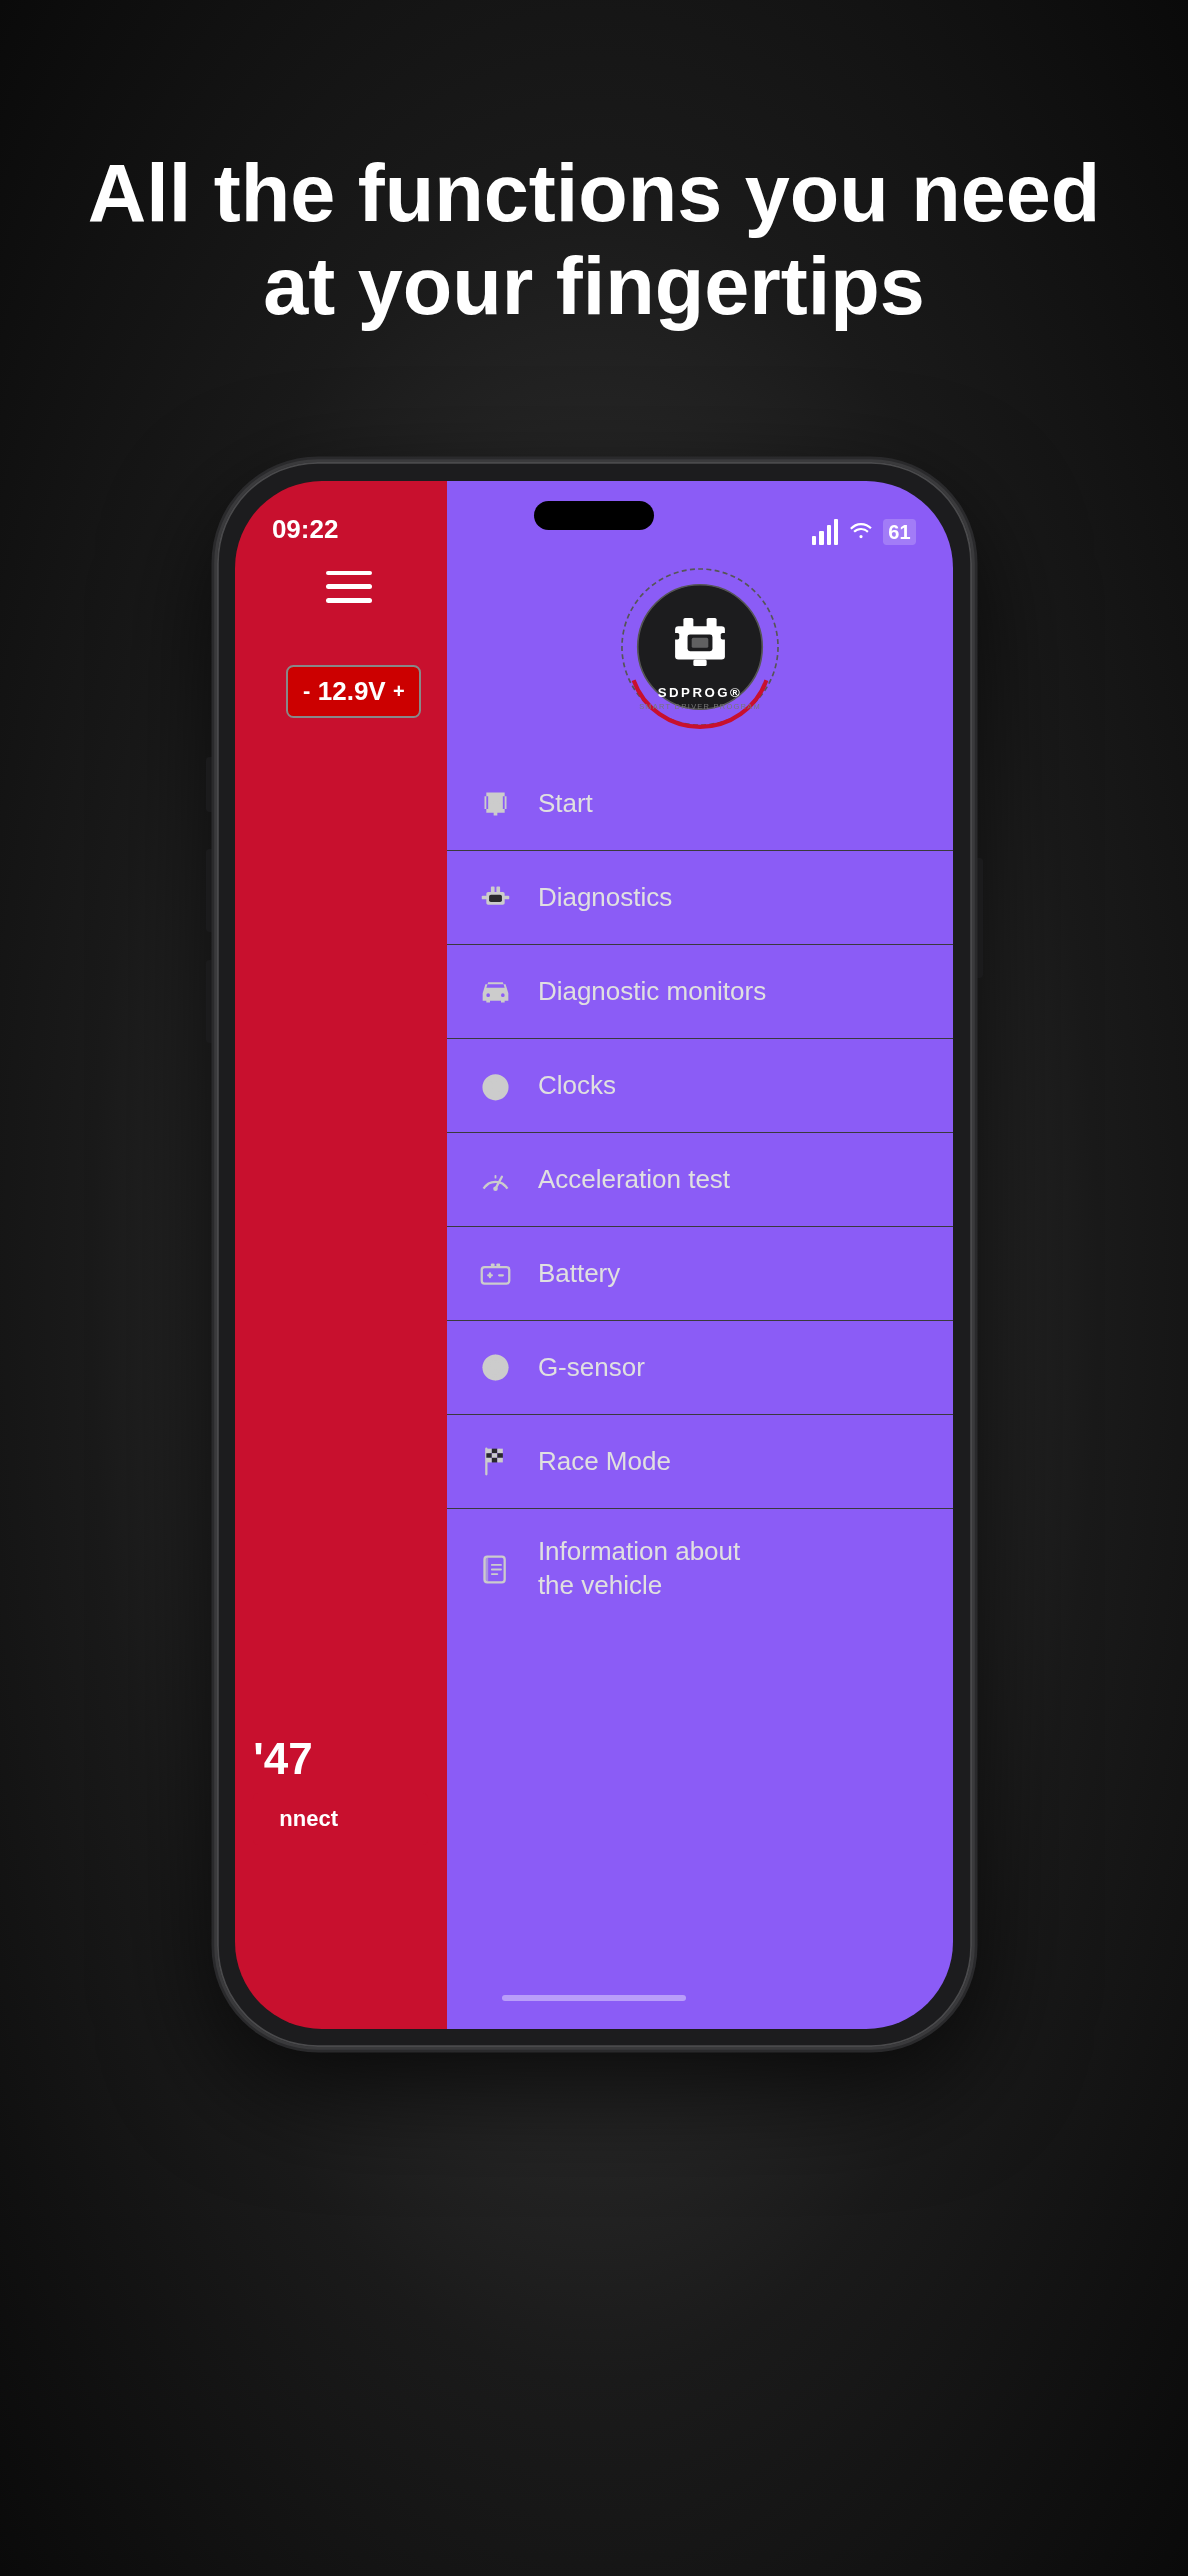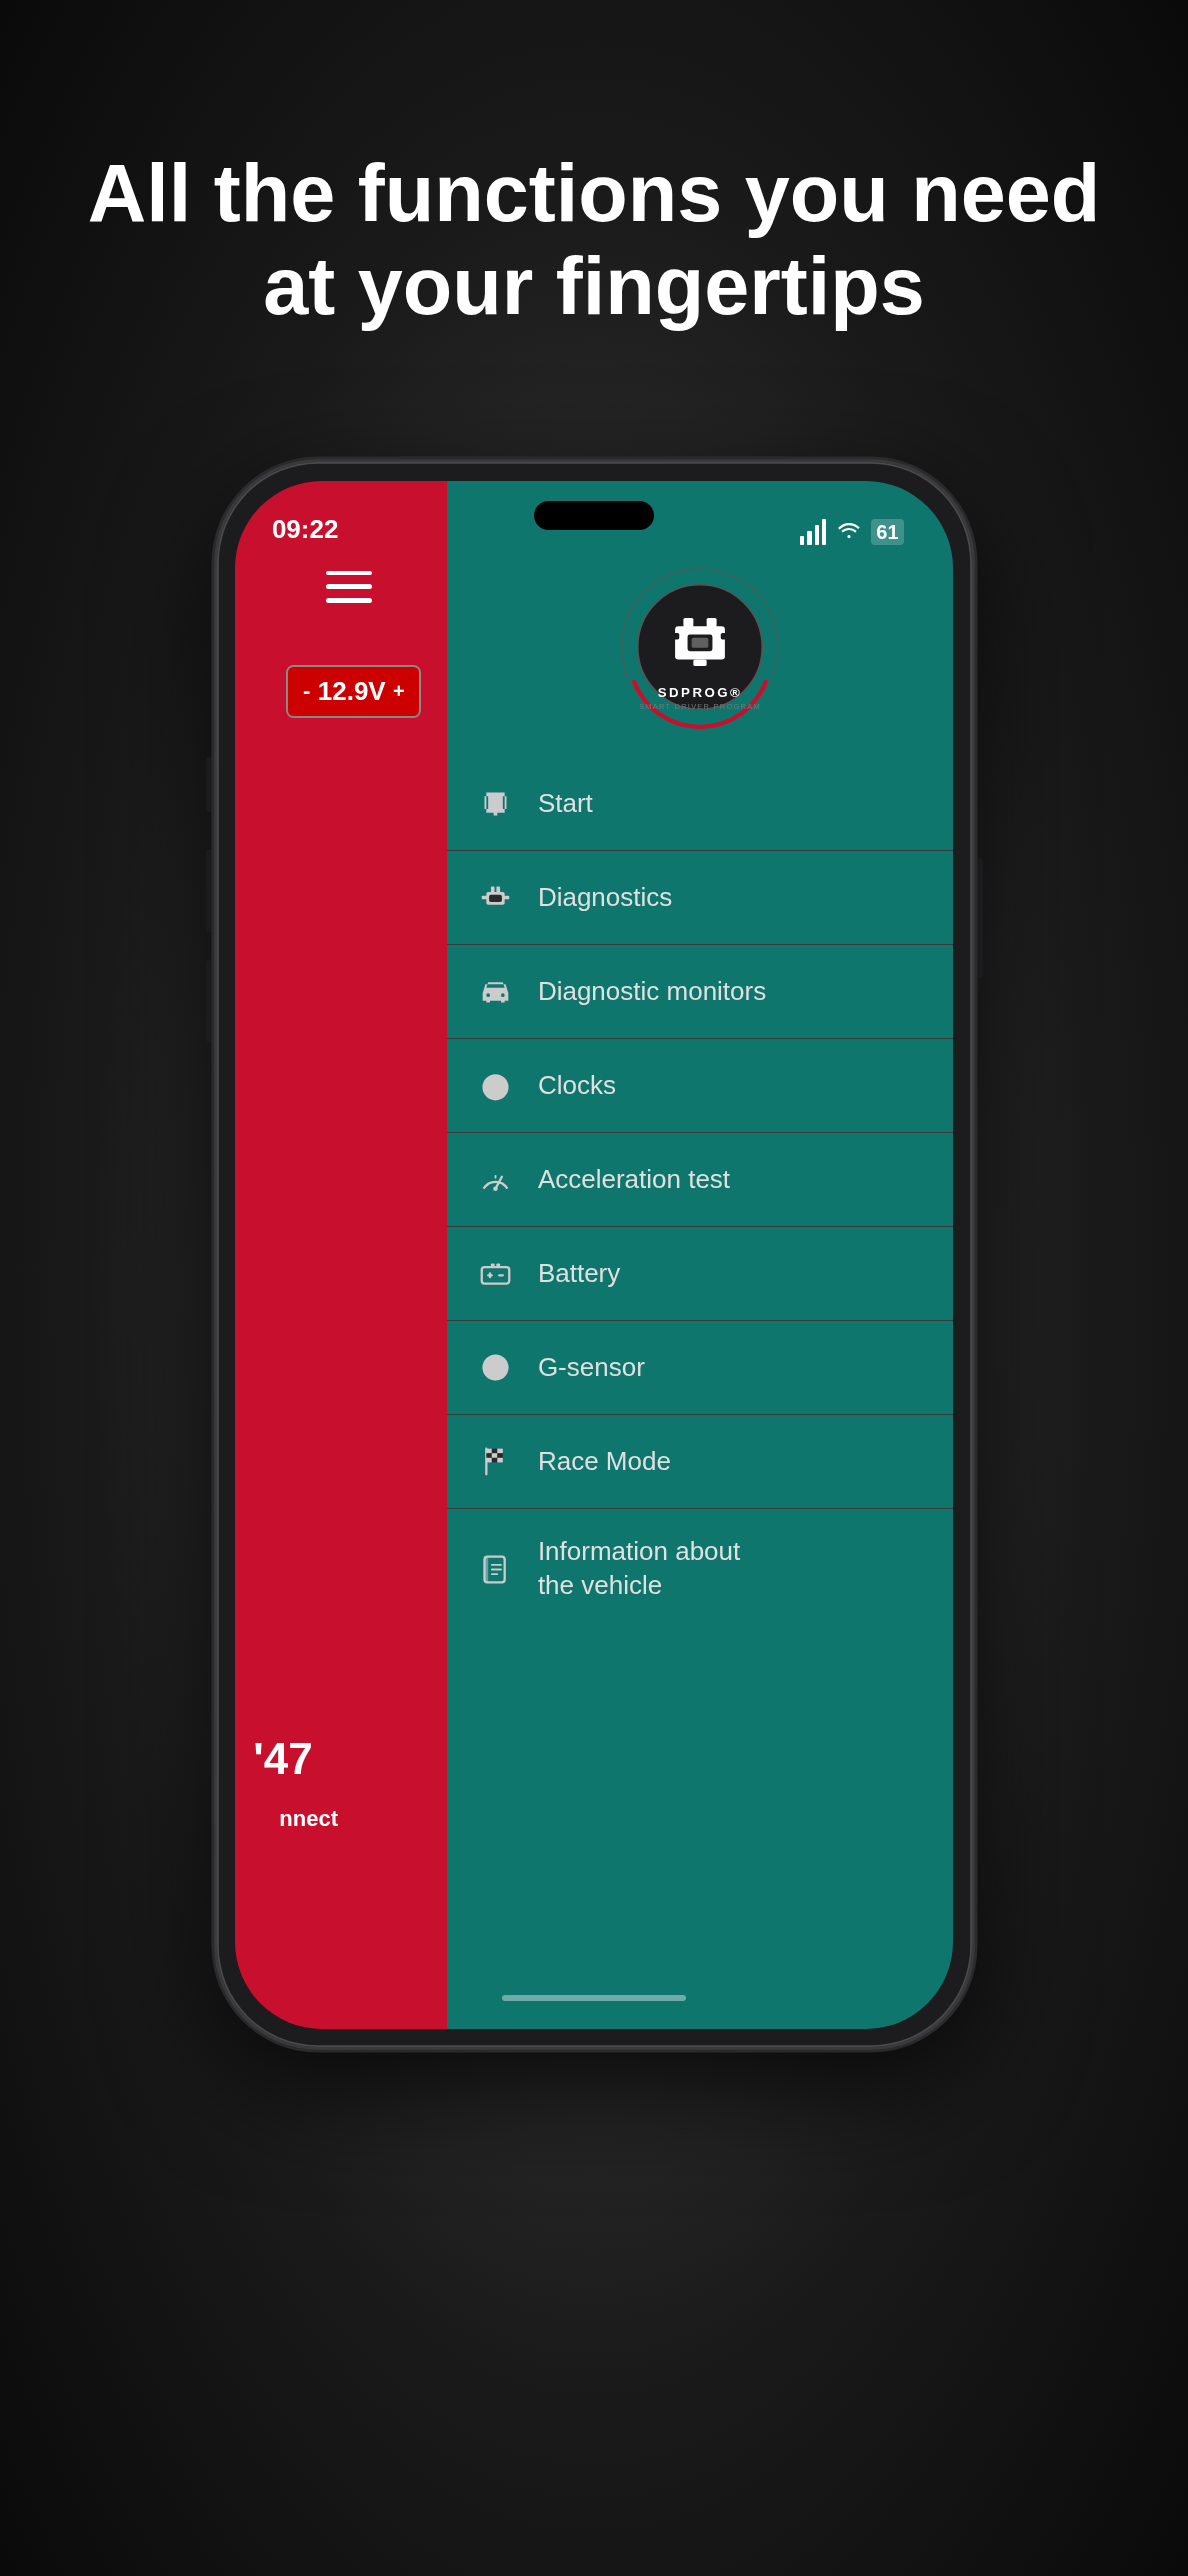--- a/index.html
+++ b/index.html
@@ -110,21 +110,21 @@
       background: #000;
       border-radius: 18.4px;
       z-index: 100;
     }
 
     
     .status-bar {
       position: absolute;
       top: 0;
       left: 0;
-      right: 12px;
+      right: 0;
       height: 74px;
       display: flex;
       align-items: flex-end;
       justify-content: space-between;
       padding: 0 37px 9.2px;
       z-index: 50;
       color: white;
       font-size: 24px;
       font-weight: 600;
     }
@@ -237,21 +237,21 @@
       font-weight: 700;
       padding: 13px 26px;
       border-radius: 5.5px;
       margin-top: 9.2px;
       width: 90%;
     }
 
     
     .right-panel {
       flex: 1;
-      background: #0f766e;
+      background: #8b5cf6;
       display: flex;
       flex-direction: column;
       align-items: center;
       padding-top: 83px;
       overflow: hidden;
     }
 
     .sdprog-logo {
       width: 166px;
       height: 166px;

